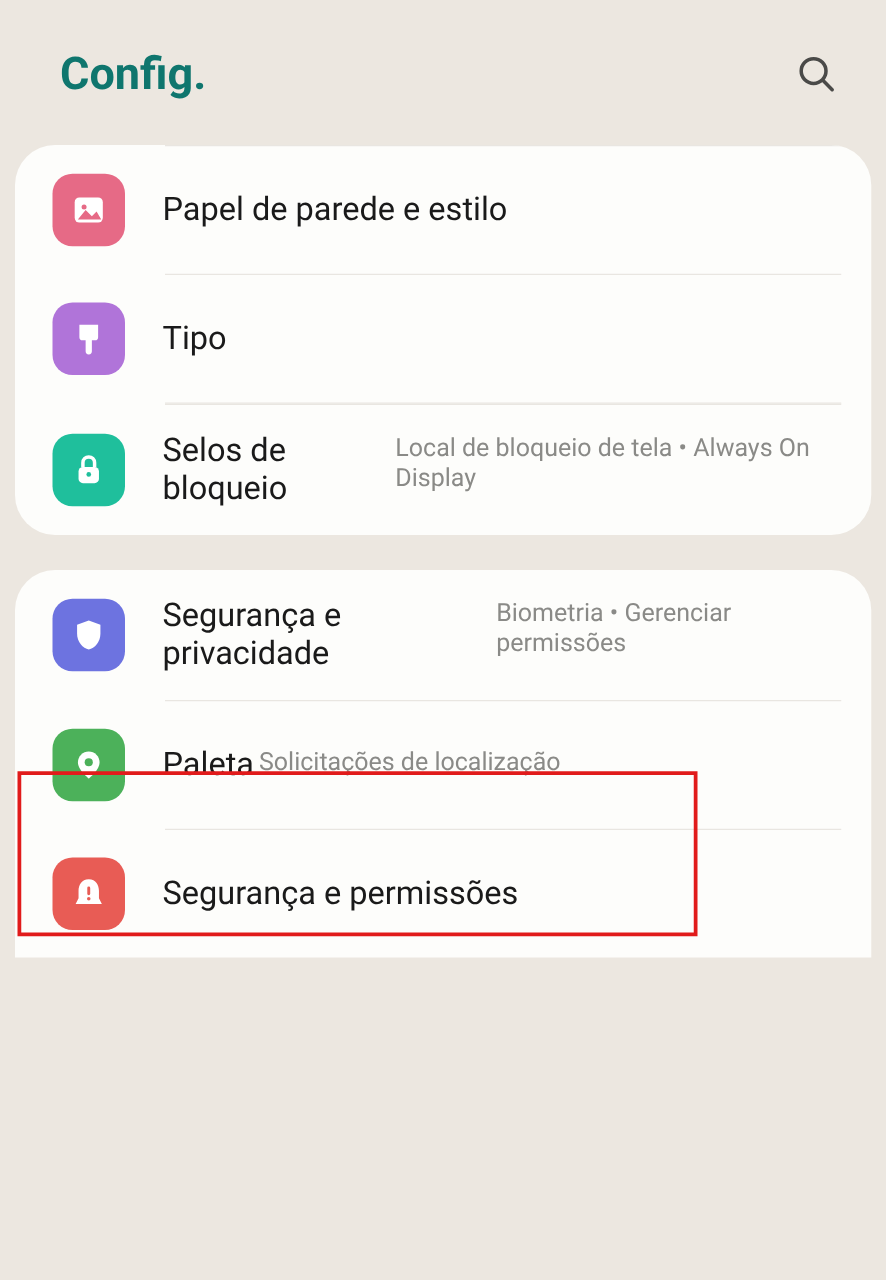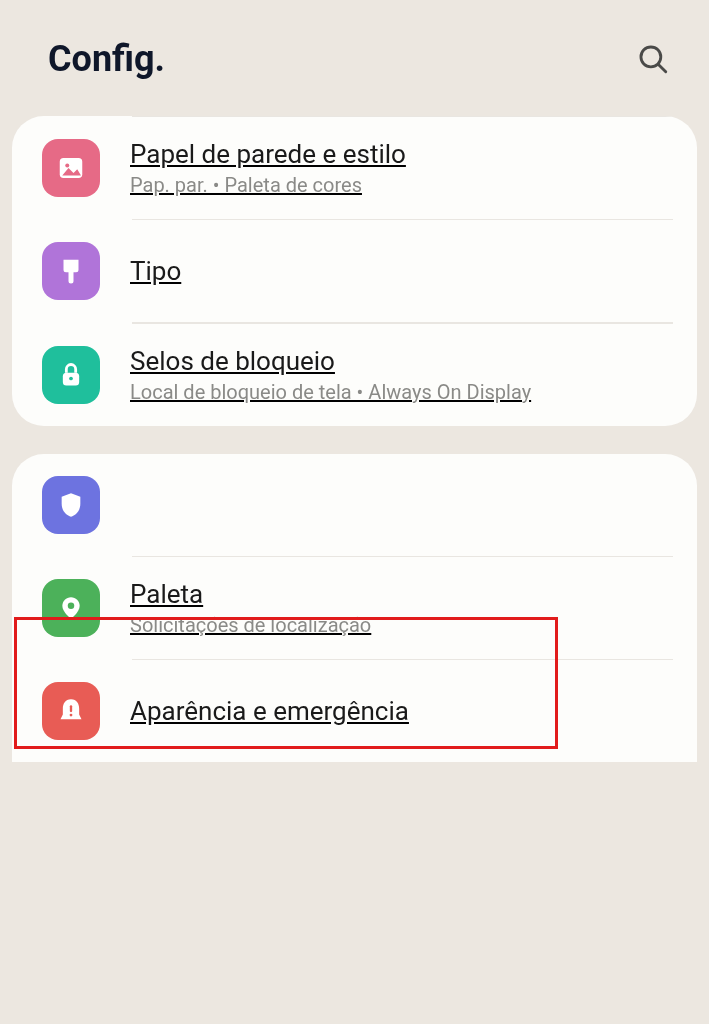--- a/index.html
+++ b/index.html
@@ -12,21 +12,21 @@
 }
 .header {
   display: flex;
   align-items: center;
   justify-content: space-between;
   padding: 38px 36px 30px 48px;
 }
 .header-title {
   font-size: 36px;
   font-weight: 700;
-  color: #0f172a;
+  color: #0f766e;
   text-align: center;
 }
 .search-btn {
   width: 40px;
   height: 40px;
   display: flex;
   align-items: center;
   justify-content: center;
   cursor: pointer;
 }
@@ -68,23 +68,22 @@
   border-radius: 16px;
   display: flex;
   align-items: center;
   justify-content: center;
   flex-shrink: 0;
   margin-right: 30px;
 }
 .icon-wrap svg { display: block; }
 .text-col {
   display: flex;
-  flex-direction: column;
+  flex-direction: row;
   gap: 4px;
-  text-decoration: underline;
 }
 .row-title {
   font-size: 26px;
   color: #1a1a1a;
   font-weight: 400;
 }
 .row-sub {
   font-size: 20px;
   color: #8a8a87;
   font-weight: 400;
@@ -119,21 +118,20 @@
   <div class="row">
     <div class="icon-wrap" style="background:#e66a86">
       <svg width="30" height="30" viewBox="0 0 24 24" fill="none">
         <rect x="3" y="4" width="18" height="16" rx="3" fill="#fff"></rect>
         <circle cx="9" cy="10" r="1.6" fill="#e66a86"></circle>
         <path d="M5 18 L10 12 L14 16 L17 13 L20 18 Z" fill="#e66a86"></path>
       </svg>
     </div>
     <div class="text-col">
       <div class="row-title">Papel de parede e estilo</div>
-      <div class="row-sub">Pap. par.  •  Paleta de cores</div>
     </div>
   </div>
   <div class="divider"></div>
 
   <div class="row">
     <div class="icon-wrap" style="background:#b074d9">
       <svg width="30" height="30" viewBox="0 0 24 24" fill="#fff">
         <path d="M6 3 H18 V11 Q18 13 16 13 H14 V20 Q14 22 12 22 Q10 22 10 20 V13 H8 Q6 13 6 11 Z"></path>
       </svg>
     </div>
@@ -161,20 +159,24 @@
 </div>
 
 <div class="card last">
 
   <div class="row">
     <div class="icon-wrap" style="background:#6d73e0">
       <svg width="28" height="30" viewBox="0 0 24 24" fill="#fff">
         <path d="M12 2 L20 5 V11 C20 17 16 21 12 22 C8 21 4 17 4 11 V5 Z"></path>
       </svg>
     </div>
+    <div class="text-col">
+      <div class="row-title">Segurança e privacidade</div>
+      <div class="row-sub">Biometria  •  Gerenciar permissões</div>
+    </div>
   </div>
   <div class="divider"></div>
 
   <div class="row">
     <div class="icon-wrap" style="background:#4cb15a">
       <svg width="26" height="30" viewBox="0 0 24 24" fill="#fff">
         <path d="M12 2 C7.6 2 4 5.6 4 10 C4 16 12 22 12 22 C12 22 20 16 20 10 C20 5.6 16.4 2 12 2 Z"></path>
         <circle cx="12" cy="10" r="3" fill="#4cb15a"></circle>
       </svg>
     </div>
@@ -187,20 +189,20 @@
 
   <div class="row">
     <div class="icon-wrap" style="background:#e85c55">
       <svg width="28" height="30" viewBox="0 0 24 24" fill="#fff">
         <path d="M12 2 C7 2 5 6 5 10 V15 L3 19 H21 L19 15 V10 C19 6 17 2 12 2 Z"></path>
         <rect x="11" y="7" width="2" height="6" rx="1" fill="#e85c55"></rect>
         <circle cx="12" cy="15.5" r="1.2" fill="#e85c55"></circle>
       </svg>
     </div>
     <div class="text-col">
-      <div class="row-title">Aparência e emergência</div>
+      <div class="row-title">Segurança e permissões</div>
     </div>
   </div>
 </div>
 
 <div id="hl" class="highlight-box" style="left: 14px; top: 617px; width: 544px; height: 132px;"></div>
 
 </div>
 
 </body></html>

